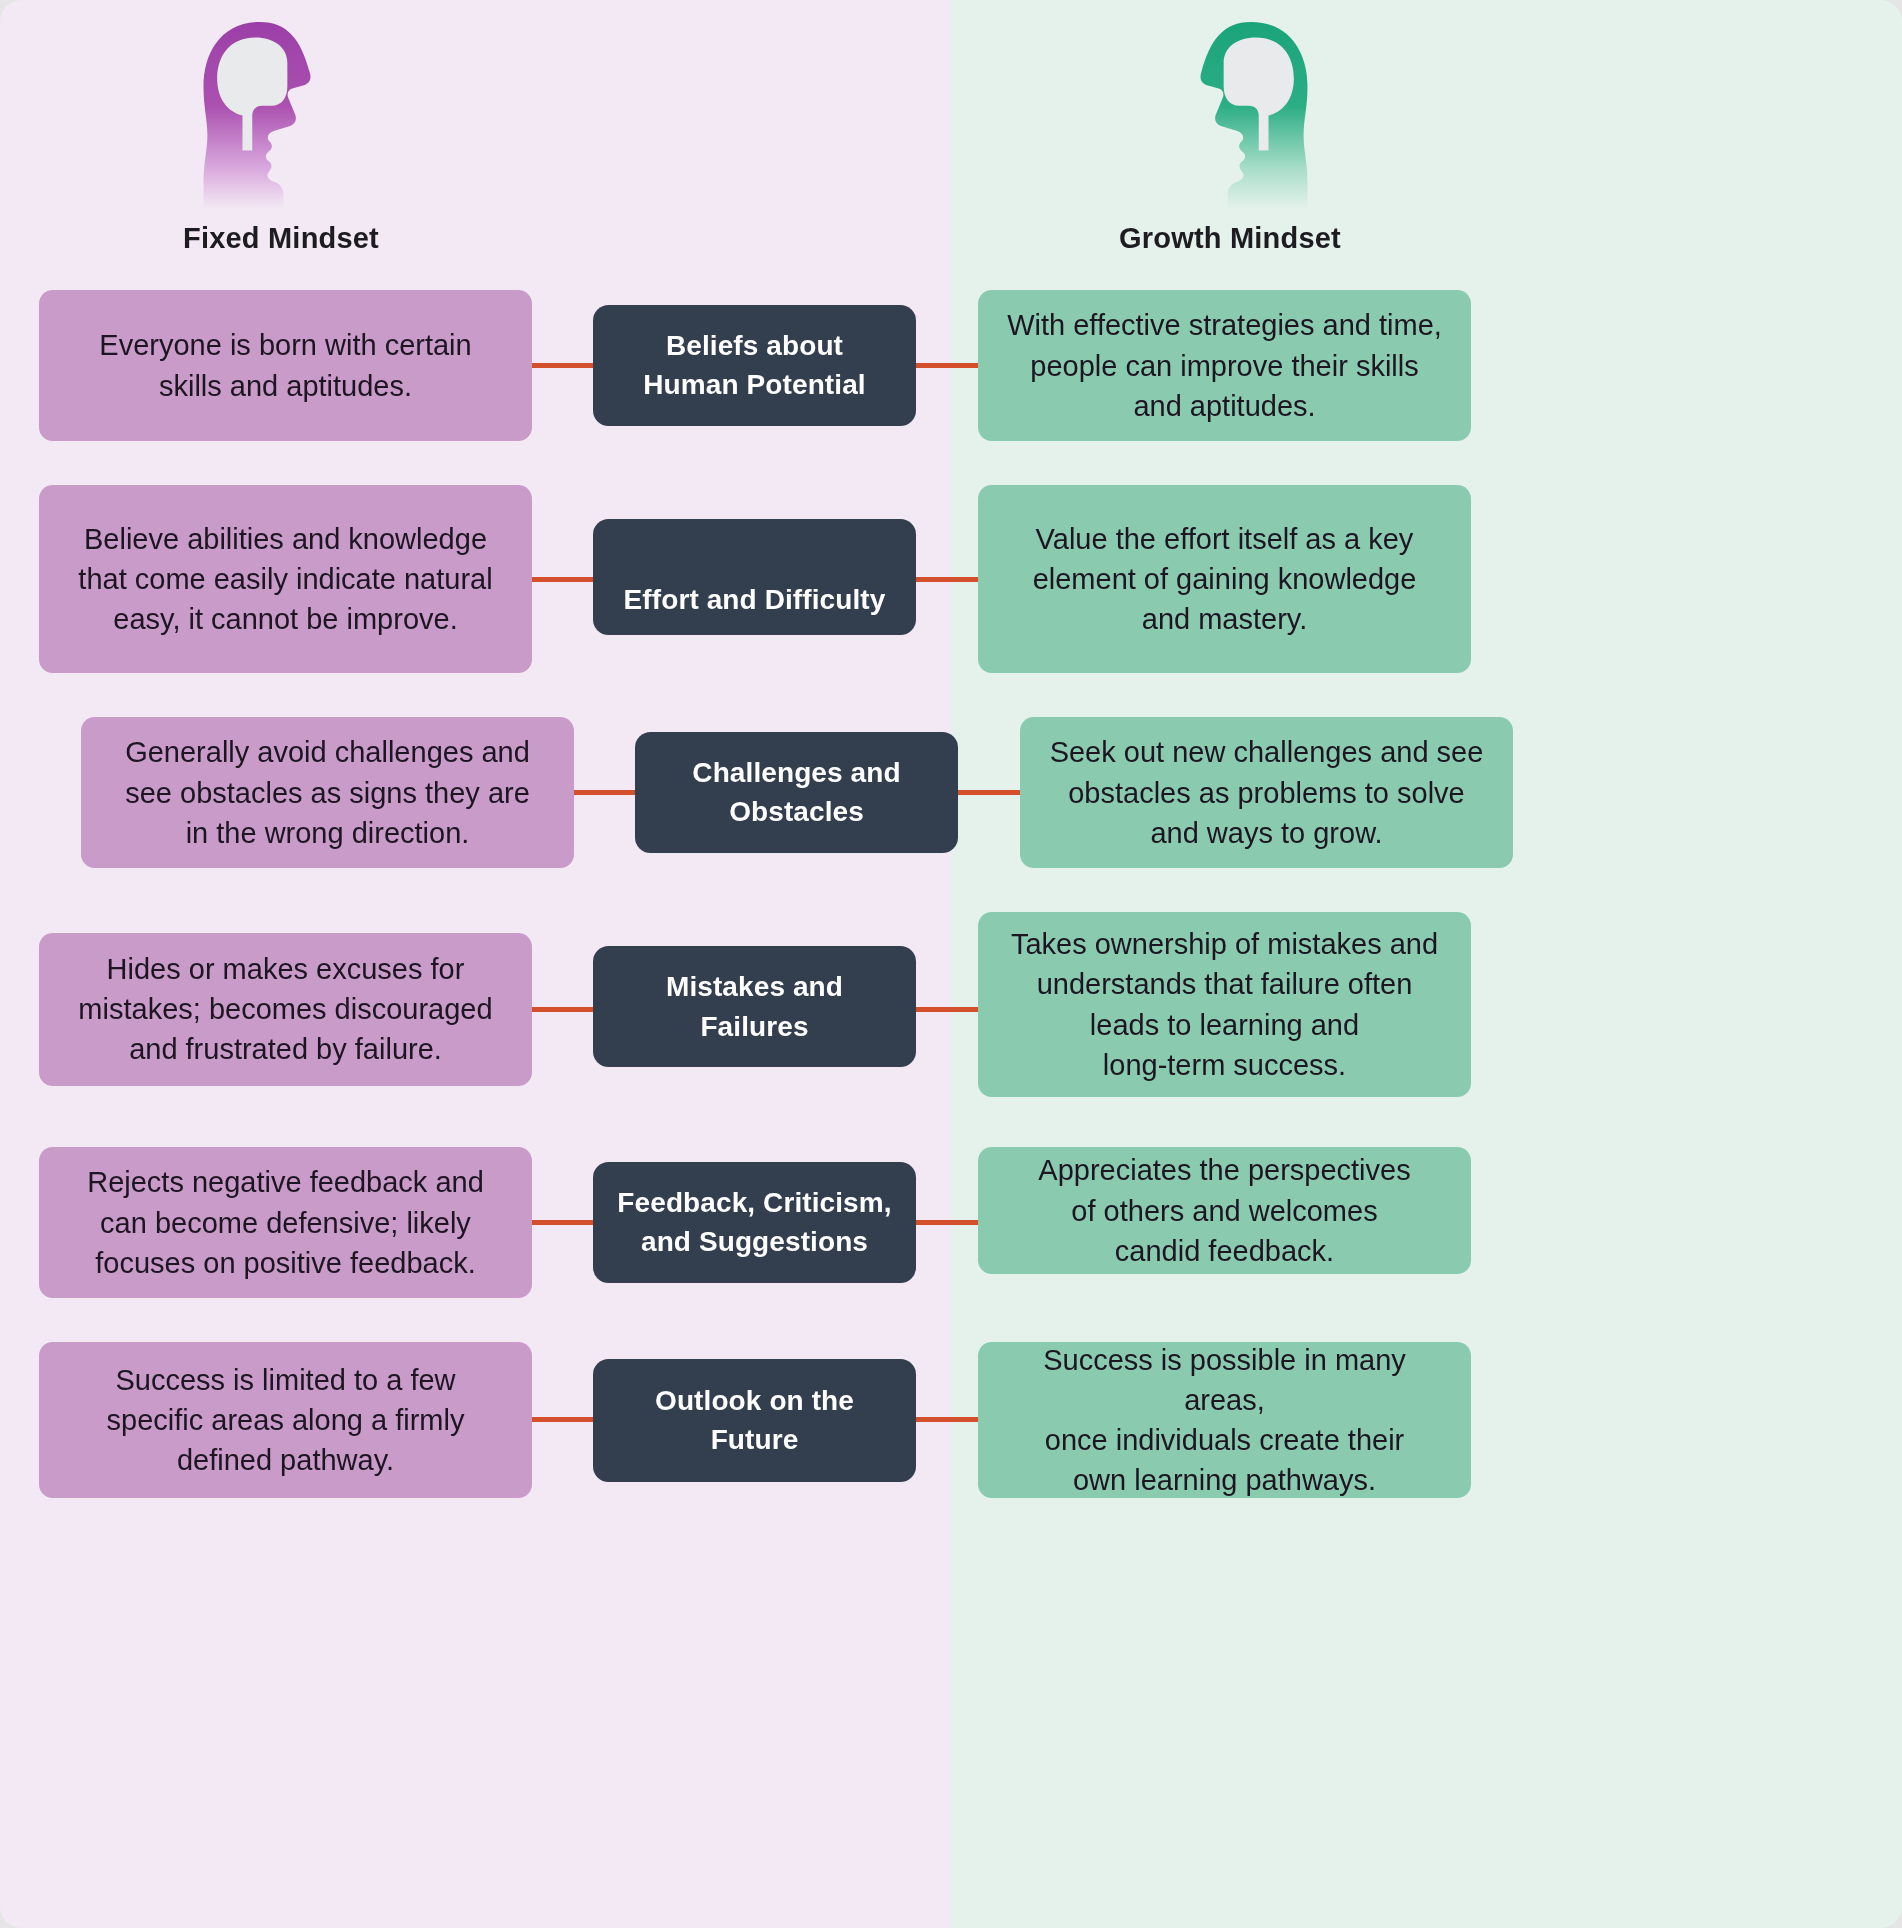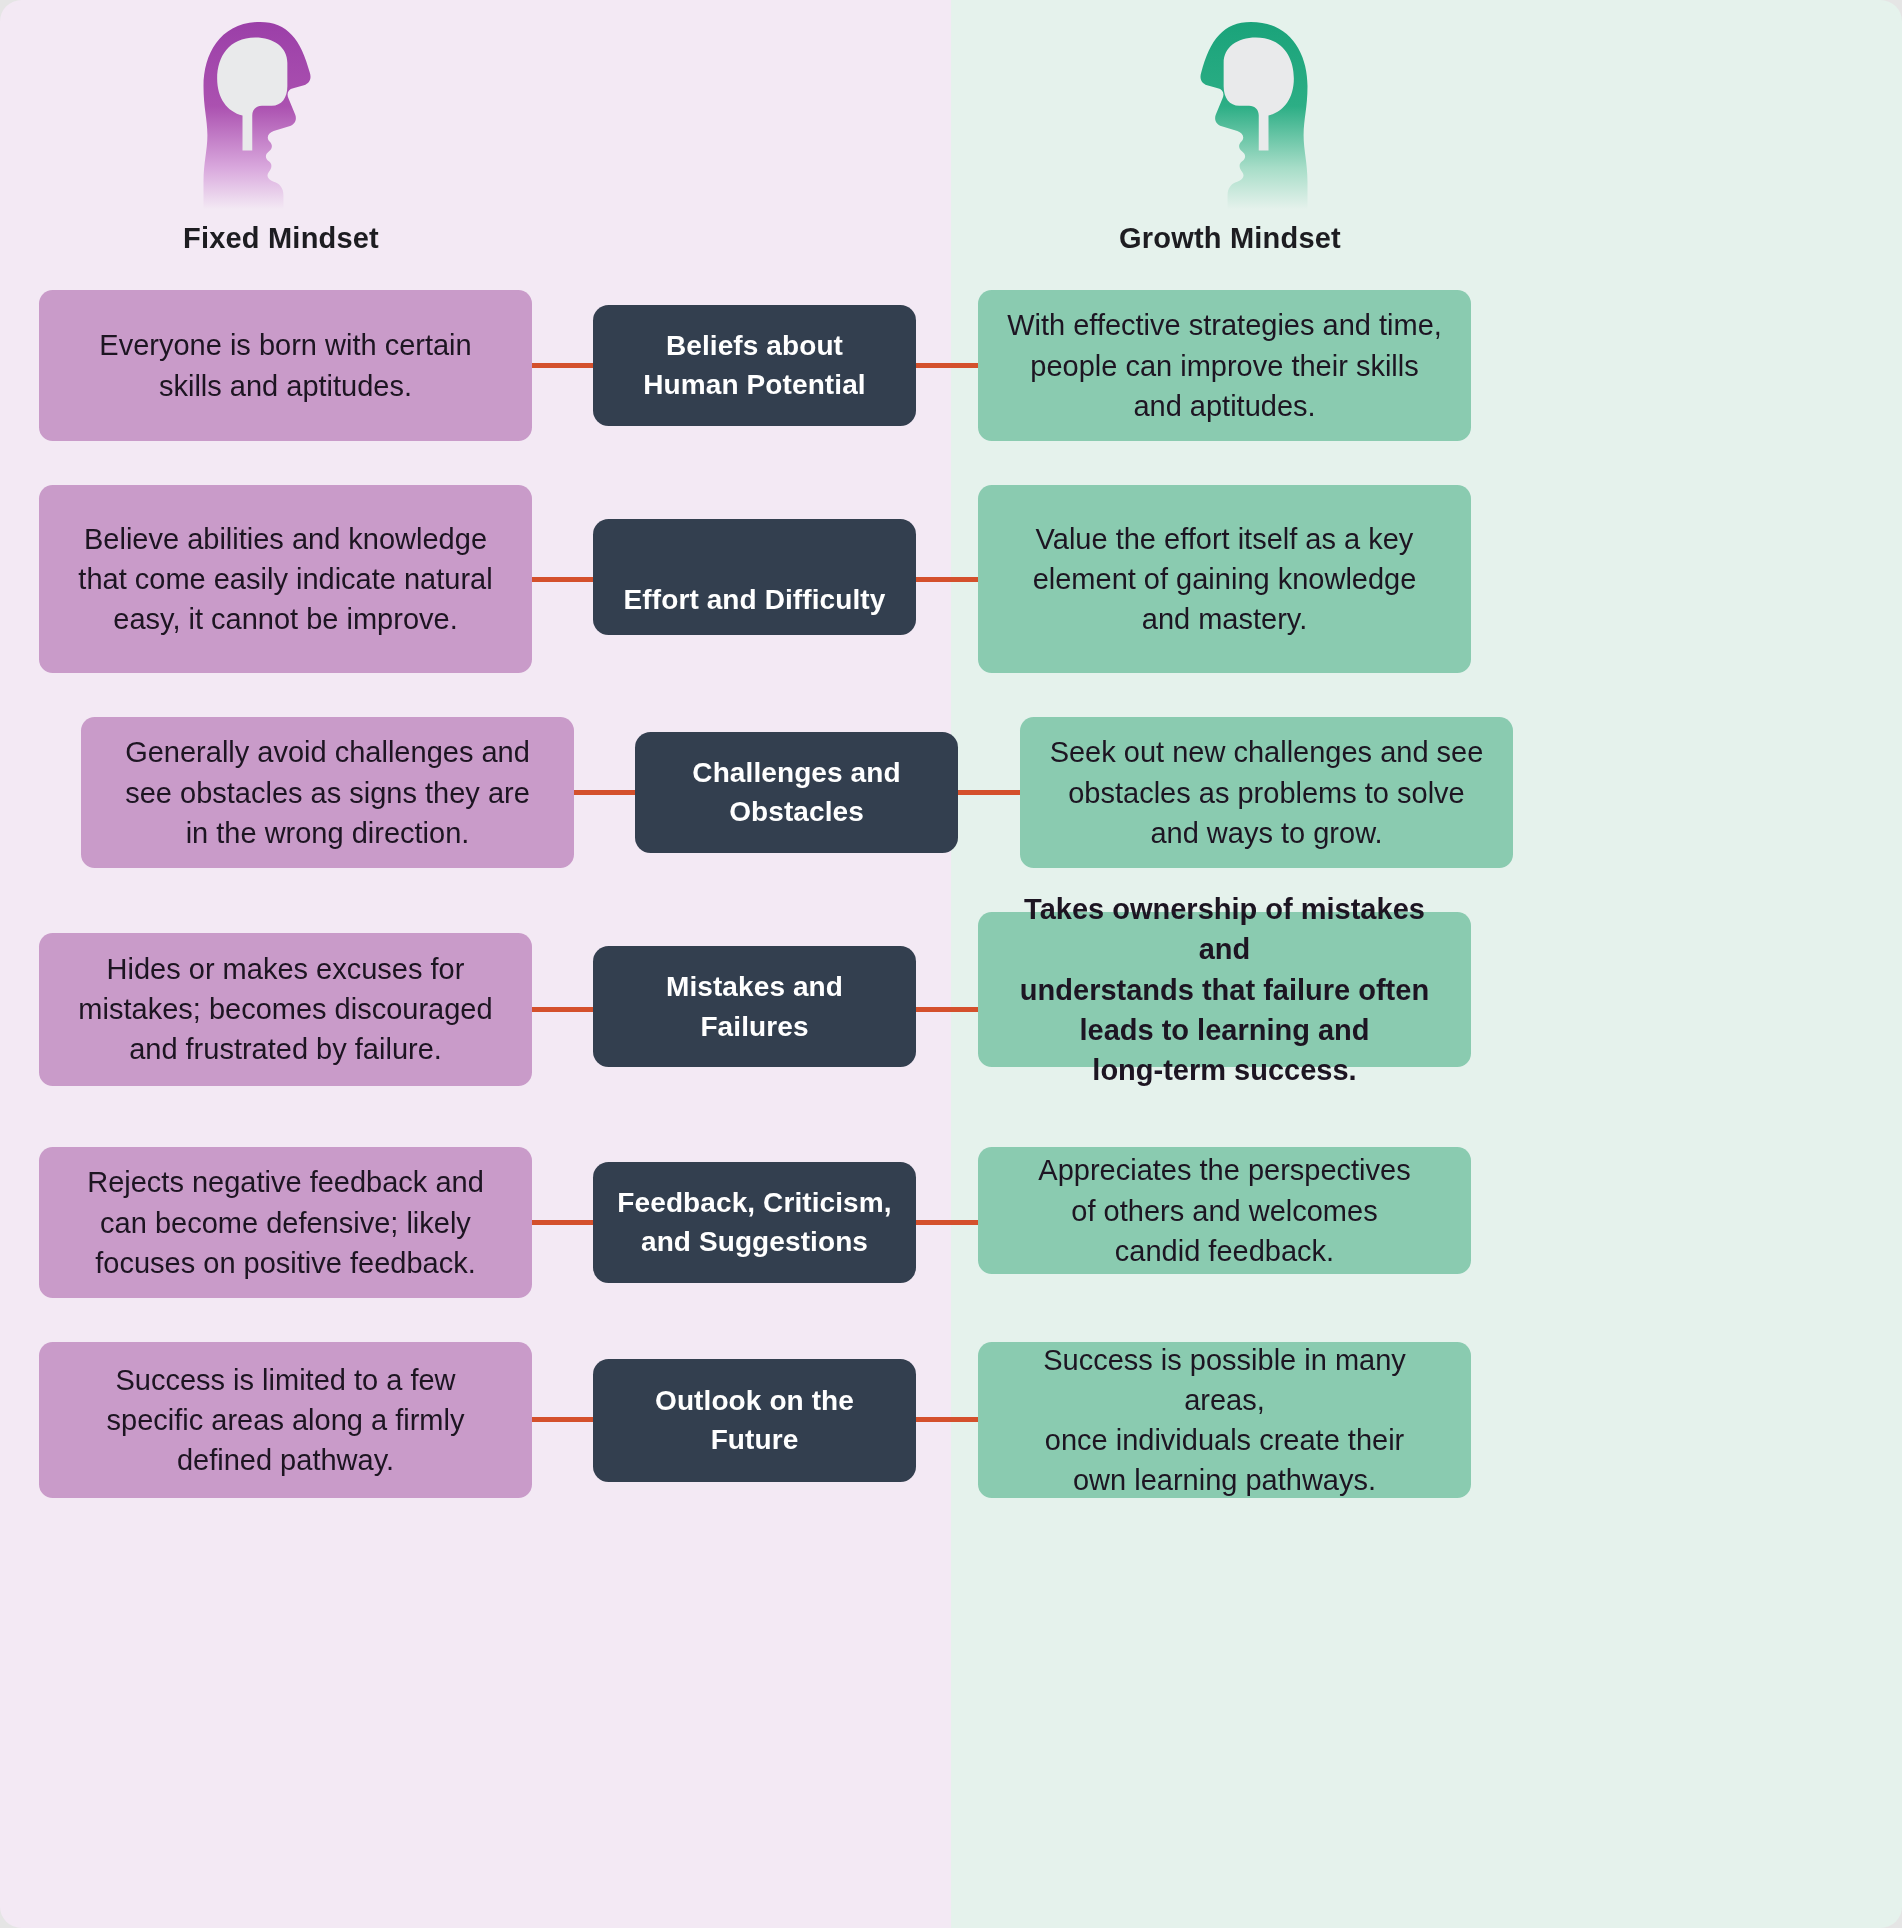--- a/index.html
+++ b/index.html
@@ -289,21 +289,21 @@
           <span class="nowrap-line">mistakes; becomes discouraged</span>
           <span class="nowrap-line">and frustrated by failure.</span>
         </div>
     </div>
     <div class="cell cell-center" style="top:34px; height:121px;">
       <div>
           <span class="nowrap-line">Mistakes and</span>
           <span class="nowrap-line">Failures</span>
         </div>
     </div>
-    <div class="cell cell-right" style="top:0; height:155px;font-weight:bold;">
+    <div class="cell cell-right" style="top:0; height:185px;">
       <div>
           <span class="nowrap-line">Takes ownership of mistakes and</span>
           <span class="nowrap-line">understands that failure often</span>
           <span class="nowrap-line">leads to learning and</span>
           <span class="nowrap-line">long-term success.</span>
         </div>
     </div>
   </div>
 
   <div class="row" style="top:1147px; height:151px;">

